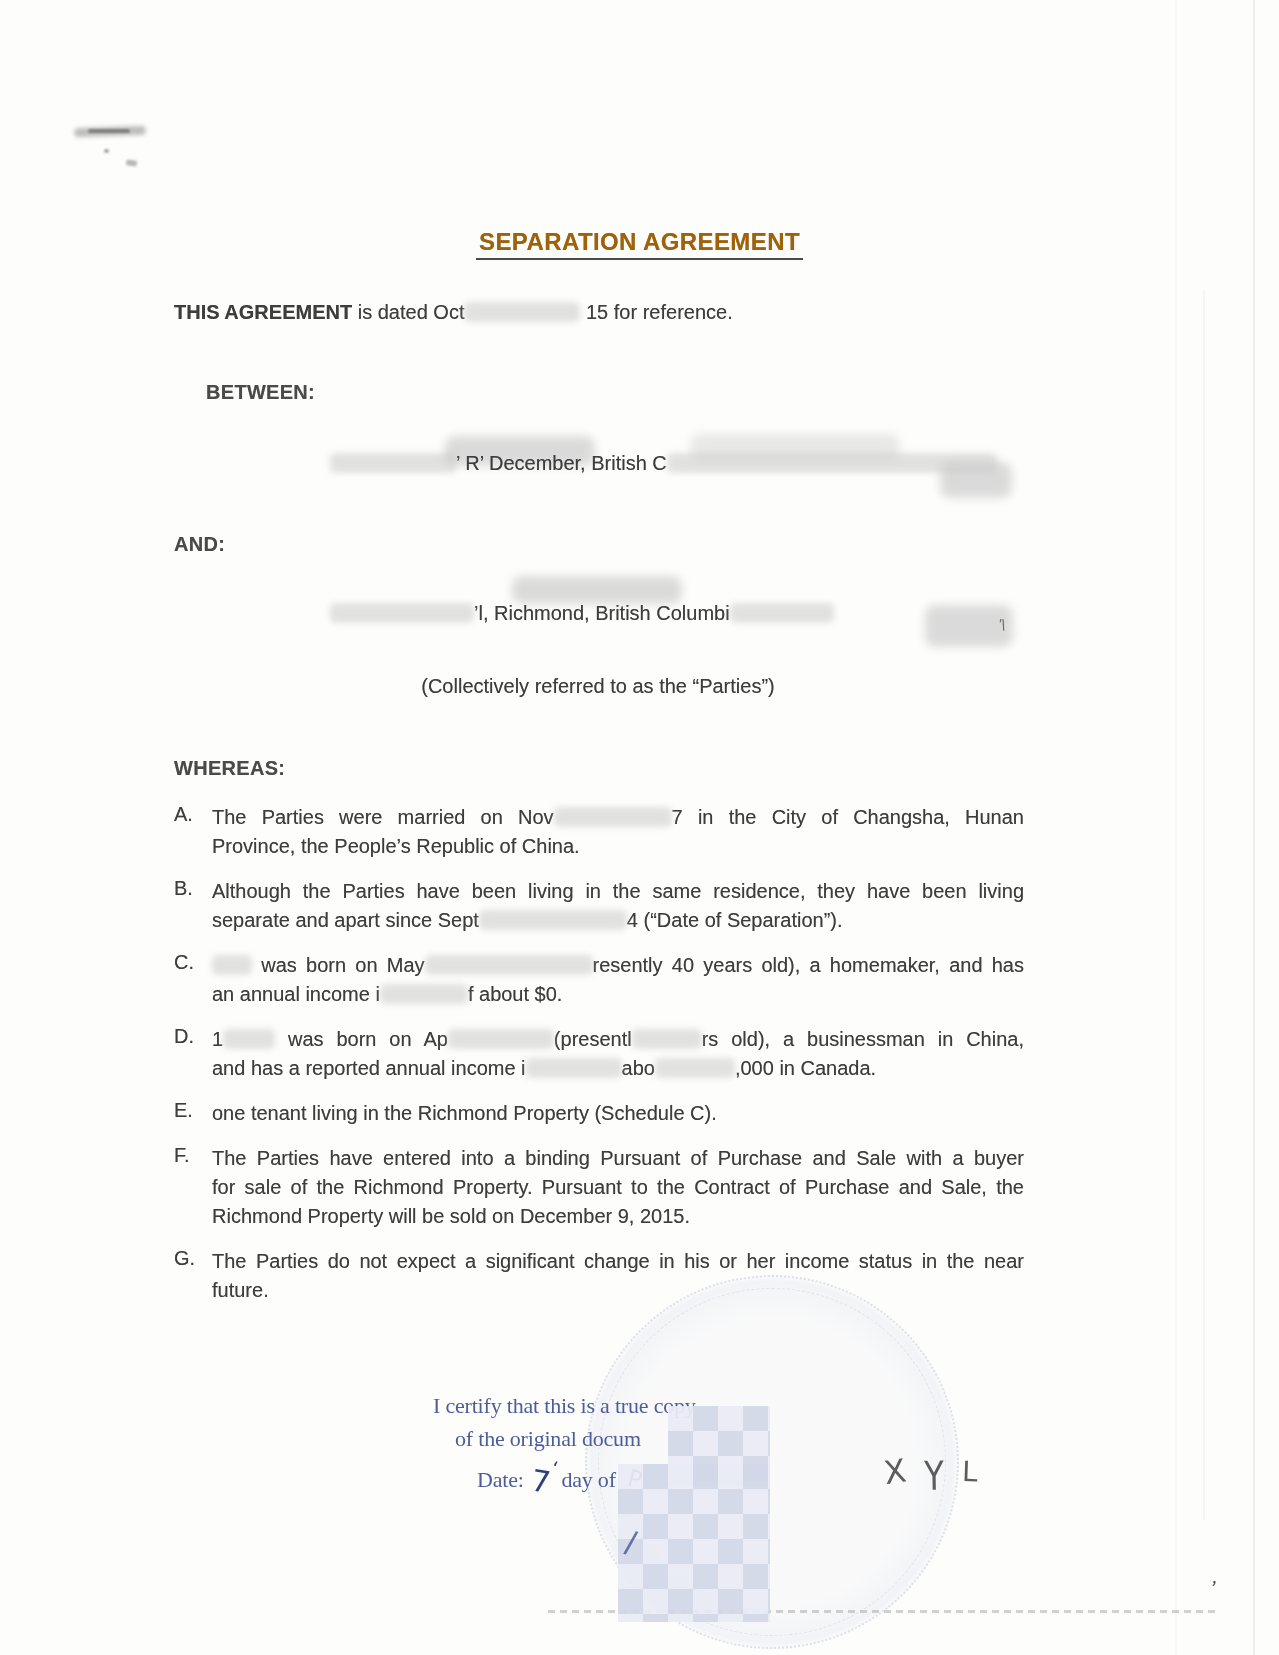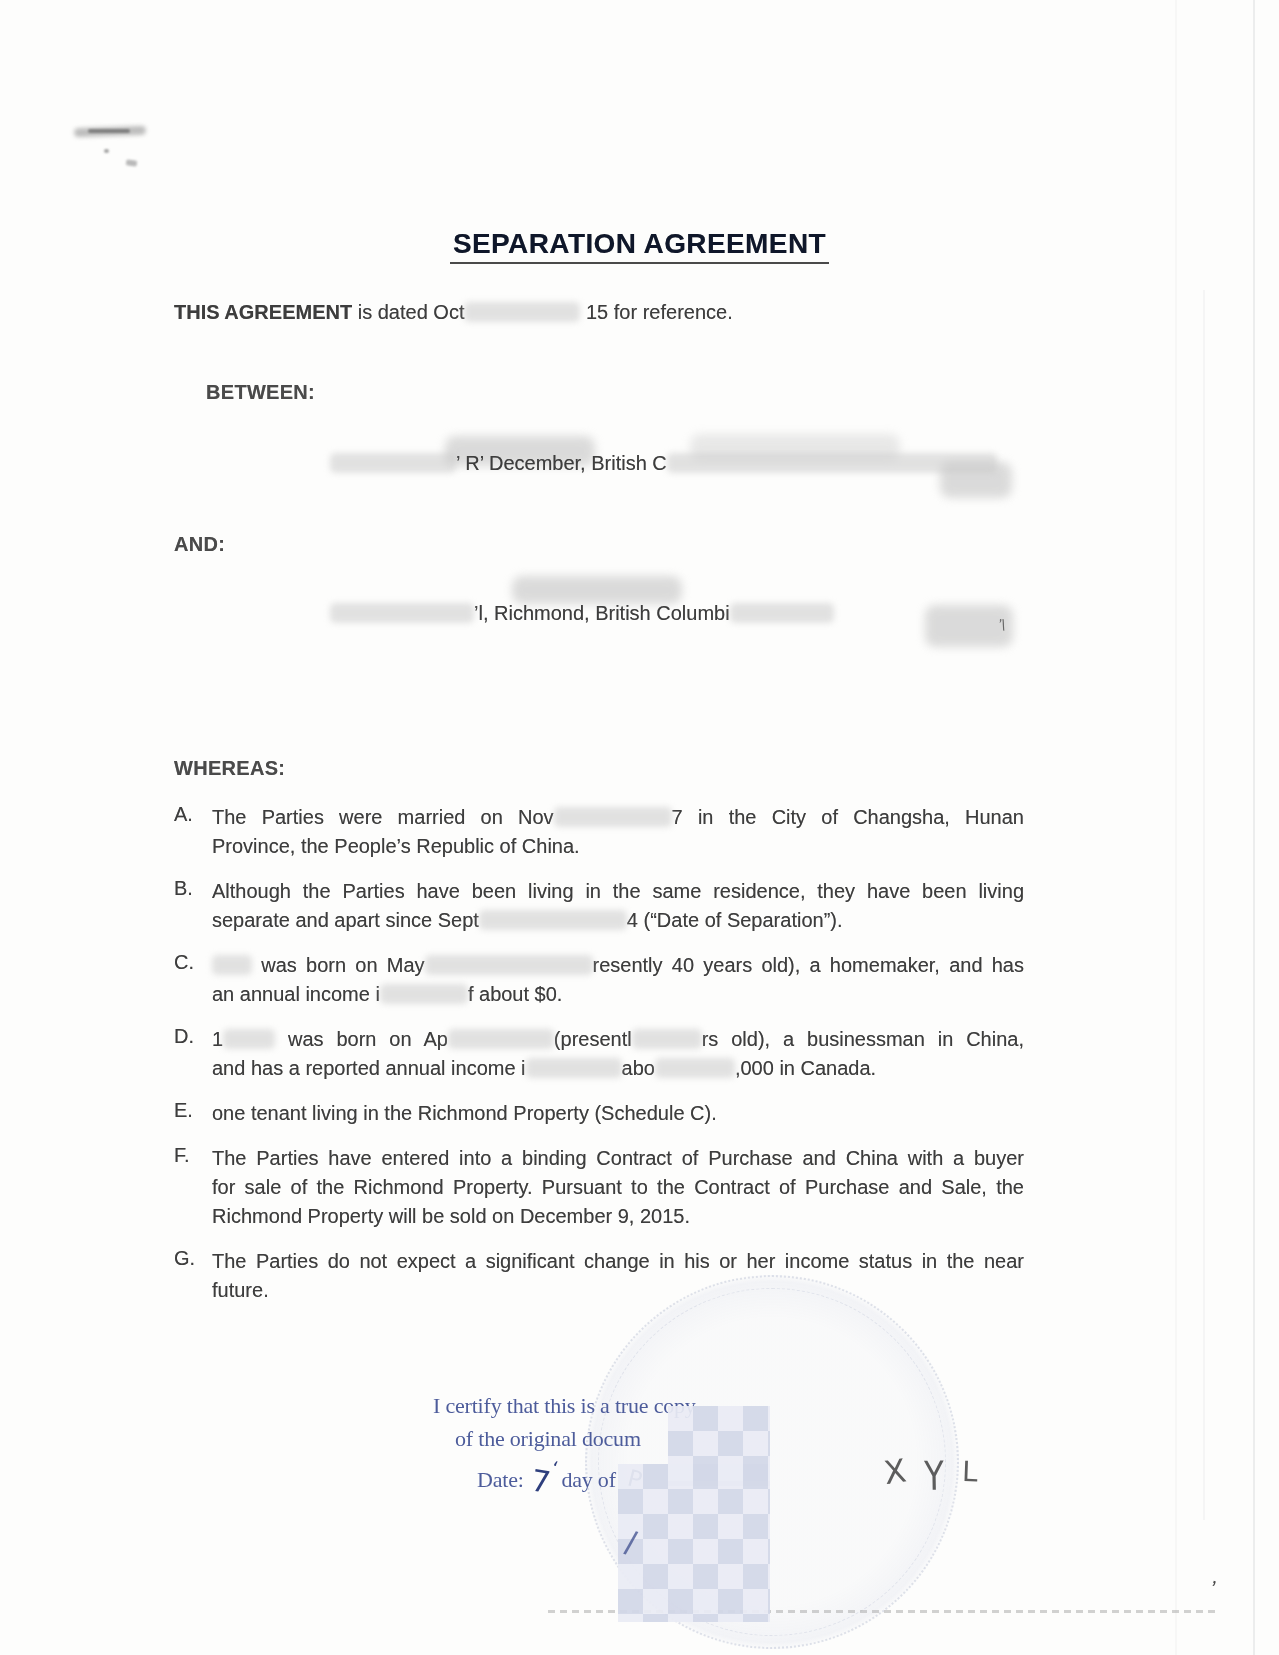--- a/index.html
+++ b/index.html
@@ -5,21 +5,21 @@
   :root{
     --ink:#3d3d3d; --head:#4a4a4a; --stamp-blue:#4d5c9b; --hand-blue:#2e3f7d; --redact:#c6c6c6;
   }
   html,body{margin:0;padding:0;background:#ffffff;}
   .page{position:relative;width:1279px;height:1655px;background:#fdfdfc;overflow:hidden;
         font-family:"Liberation Sans",sans-serif;font-size:20px;color:var(--ink);}
   .abs{position:absolute;}
   .soft{text-shadow:0 0 .5px rgba(70,70,70,.55);}
   .heading{font-weight:bold;color:var(--head);letter-spacing:.3px;}
   .title-wrap{left:0;top:228px;width:100%;text-align:center;}
-  .title-text{display:inline-block;font-weight:bold;font-size:28px;letter-spacing:.4px;color:#0f172a;
+  .title-text{display:inline-block;font-weight:bold;font-size:24px;letter-spacing:.4px;color:#a16207;
               border-bottom:2.5px solid #4a4a4a;padding:0 3px 2px;}
   .intro{left:174px;top:301px;width:900px;}
   .between{left:174px;top:381px;margin-left:32px;}
   .party{white-space:nowrap;}
   .party1{left:330px;top:452px;}
   .and{left:174px;top:533px;}
   .party2{left:330px;top:602px;}
   .collective{left:0;top:675px;width:1196px;text-align:center;}
   .whereas-h{left:174px;top:757px;}
   .wlist{left:174px;top:803px;width:850px;}
@@ -107,20 +107,21 @@
   <div class="smear" style="left:445px;top:436px;width:150px;height:30px;"></div>
   <div class="smear light" style="left:690px;top:434px;width:210px;height:26px;"></div>
   <div class="smear" style="left:940px;top:462px;width:72px;height:36px;"></div>
 
   <div class="abs and heading soft z2">AND:</div>
   <div class="abs party party2 soft z2"><span class="redact" style="width: 144px;"></span><span>’l, Richmond, British Columbi</span><span class="redact" style="width: 104px;"></span></div>
   <div class="smear" style="left:512px;top:576px;width:170px;height:28px;"></div>
   <div class="smear" style="left:925px;top:605px;width:88px;height:42px;"></div>
   <div class="ann-mark mark-p2">’\</div>
 
+  <div class="abs collective soft z2">(Collectively referred to as the “Parties”)</div>
 
   <div class="abs whereas-h heading soft z2">WHEREAS:</div>
   <div class="abs wlist soft z2">
       <div class="witem">
         <span class="wlabel">A.</span>
         <div class="wbody">
           <div class="wline just"><span>The Parties were married on Nov</span><span class="redact" style="width: 118px;"></span><span>7 in the City of Changsha, Hunan</span></div>
           <div class="wline"><span>Province, the People’s Republic of China.</span></div>
         </div>
       </div>
@@ -147,21 +148,21 @@
       </div>
       <div class="witem">
         <span class="wlabel">E.</span>
         <div class="wbody">
           <div class="wline"><span>one tenant living in the Richmond Property (Schedule C).</span></div>
         </div>
       </div>
       <div class="witem">
         <span class="wlabel">F.</span>
         <div class="wbody">
-          <div class="wline just"><span>The Parties have entered into a binding Contract of Purchase and China with a buyer</span></div>
+          <div class="wline just"><span>The Parties have entered into a binding Pursuant of Purchase and Sale with a buyer</span></div>
           <div class="wline just"><span>for sale of the Richmond Property. Pursuant to the Contract of Purchase and Sale, the</span></div>
           <div class="wline"><span>Richmond Property will be sold on December 9, 2015.</span></div>
         </div>
       </div>
       <div class="witem">
         <span class="wlabel">G.</span>
         <div class="wbody">
           <div class="wline just"><span>The Parties do not expect a significant change in his or her income status in the near</span></div>
           <div class="wline"><span>future.</span></div>
         </div>

